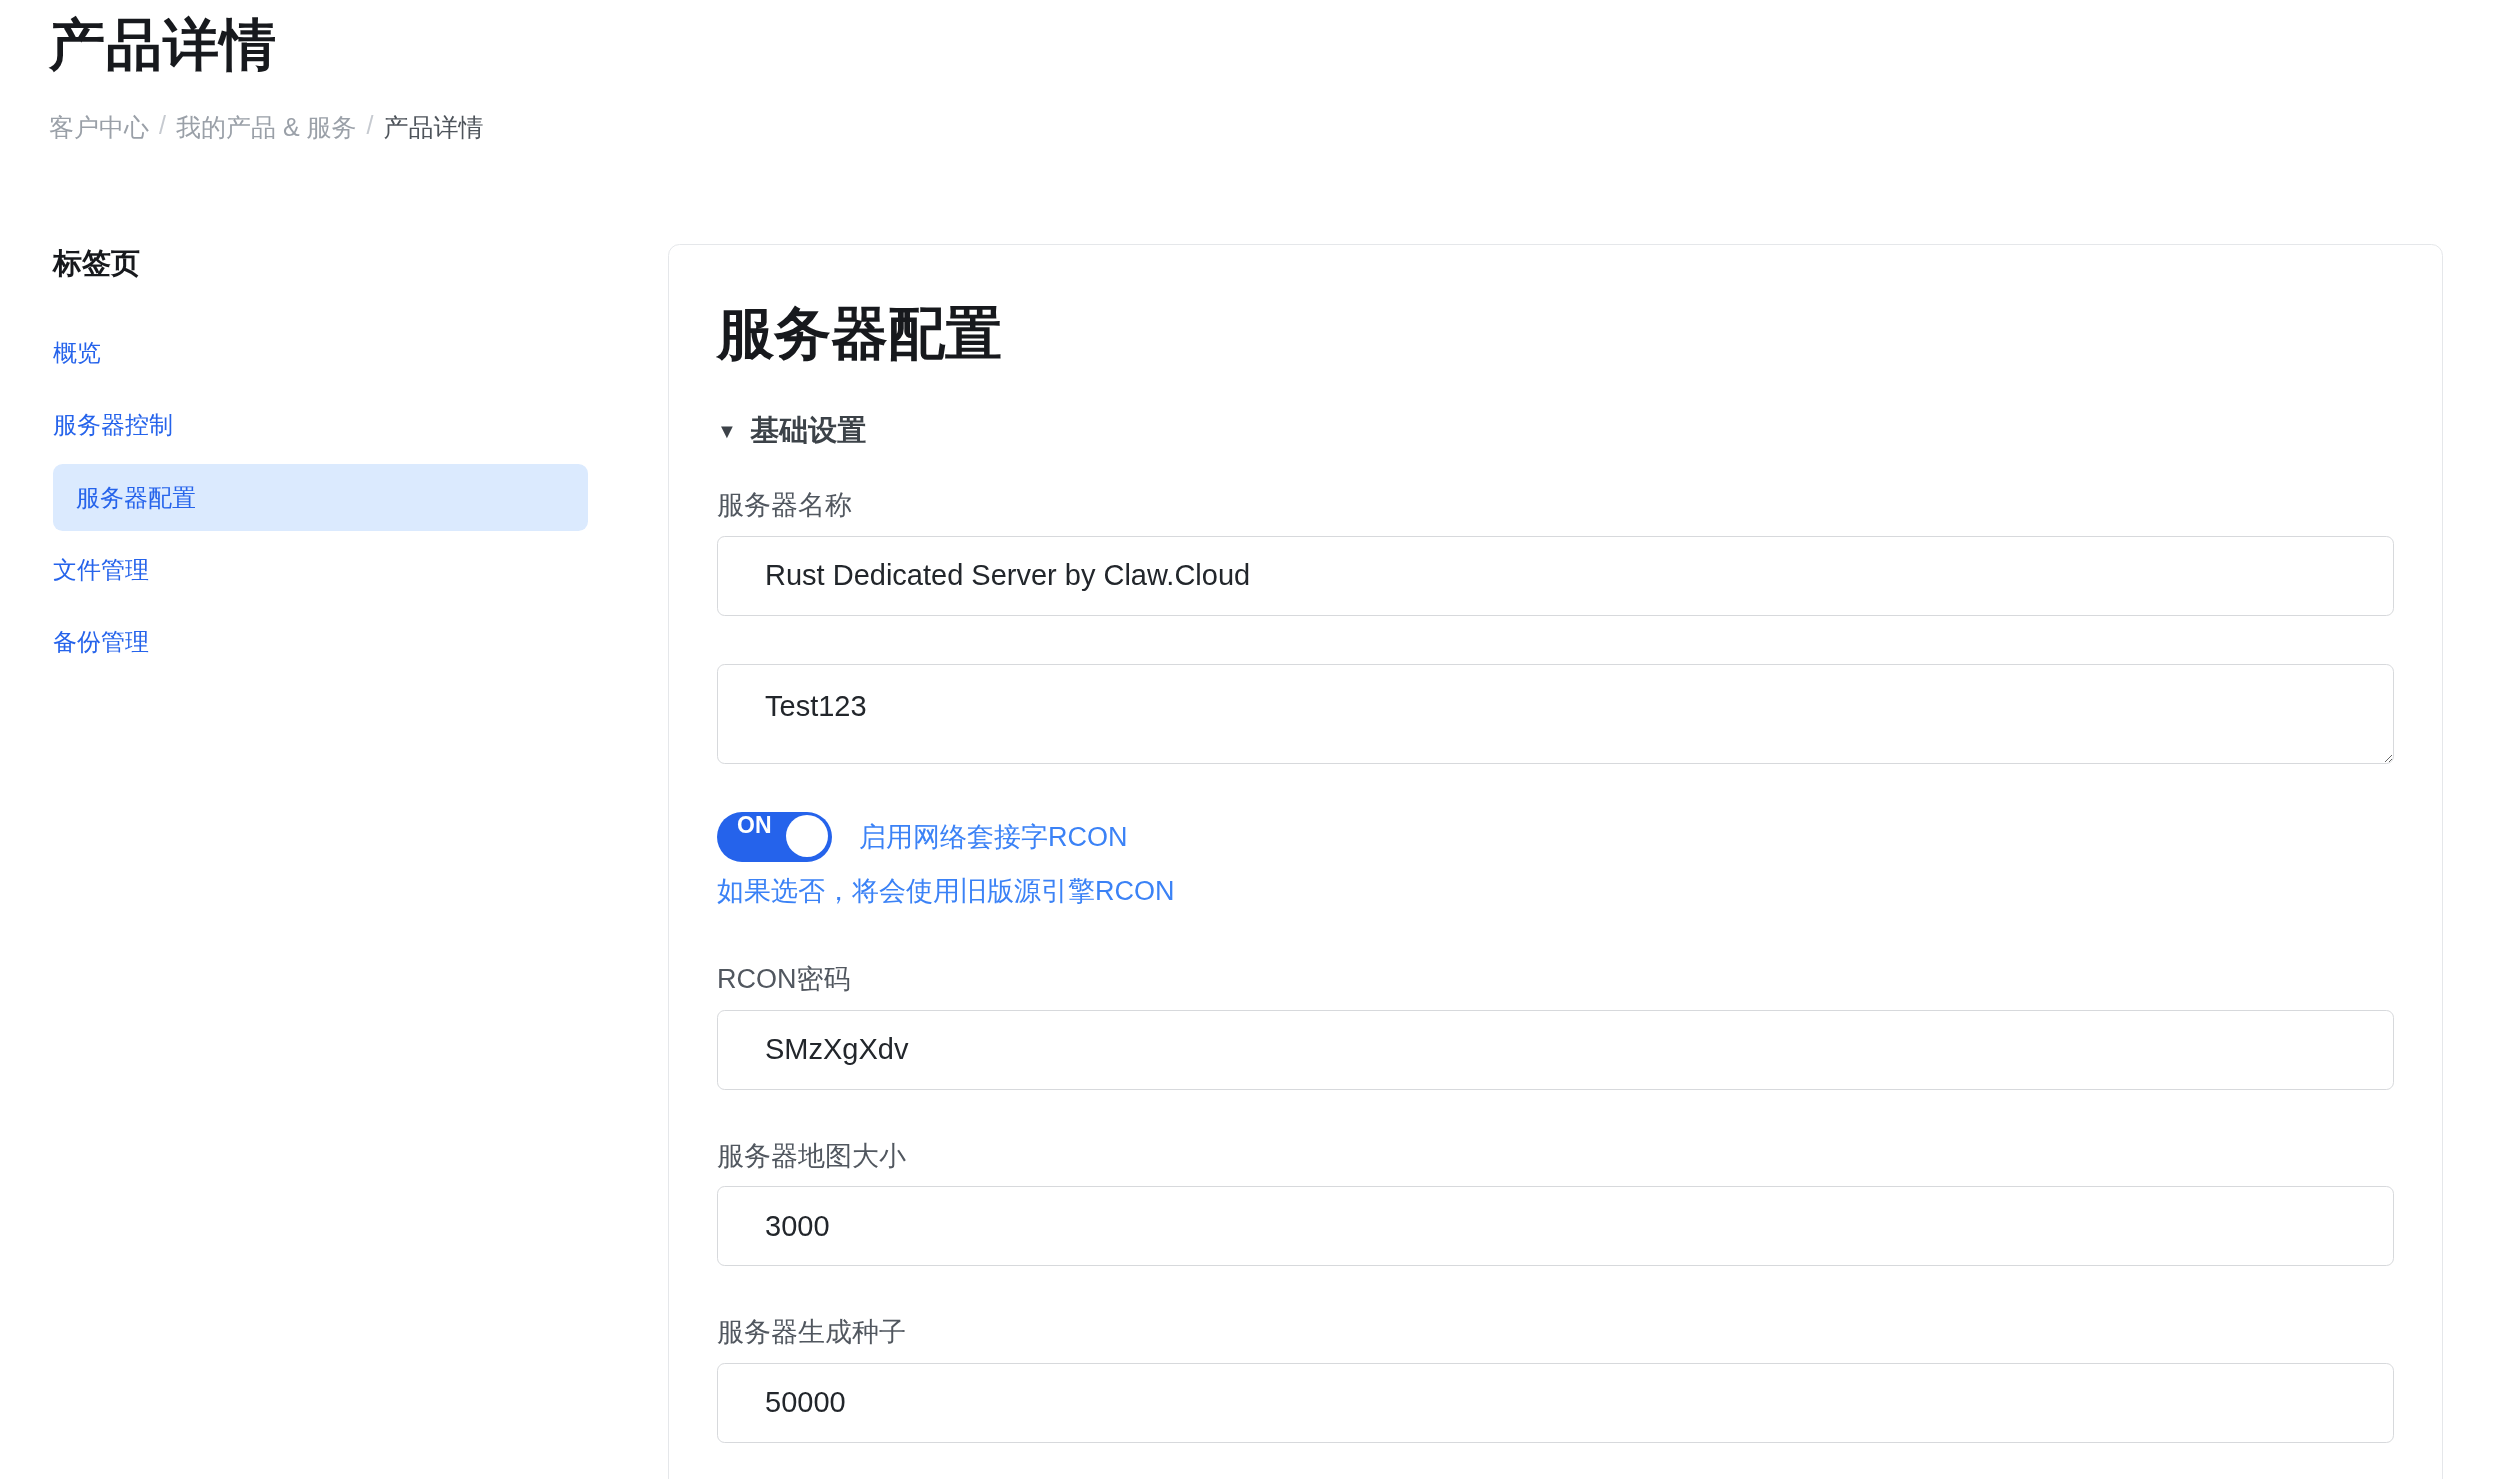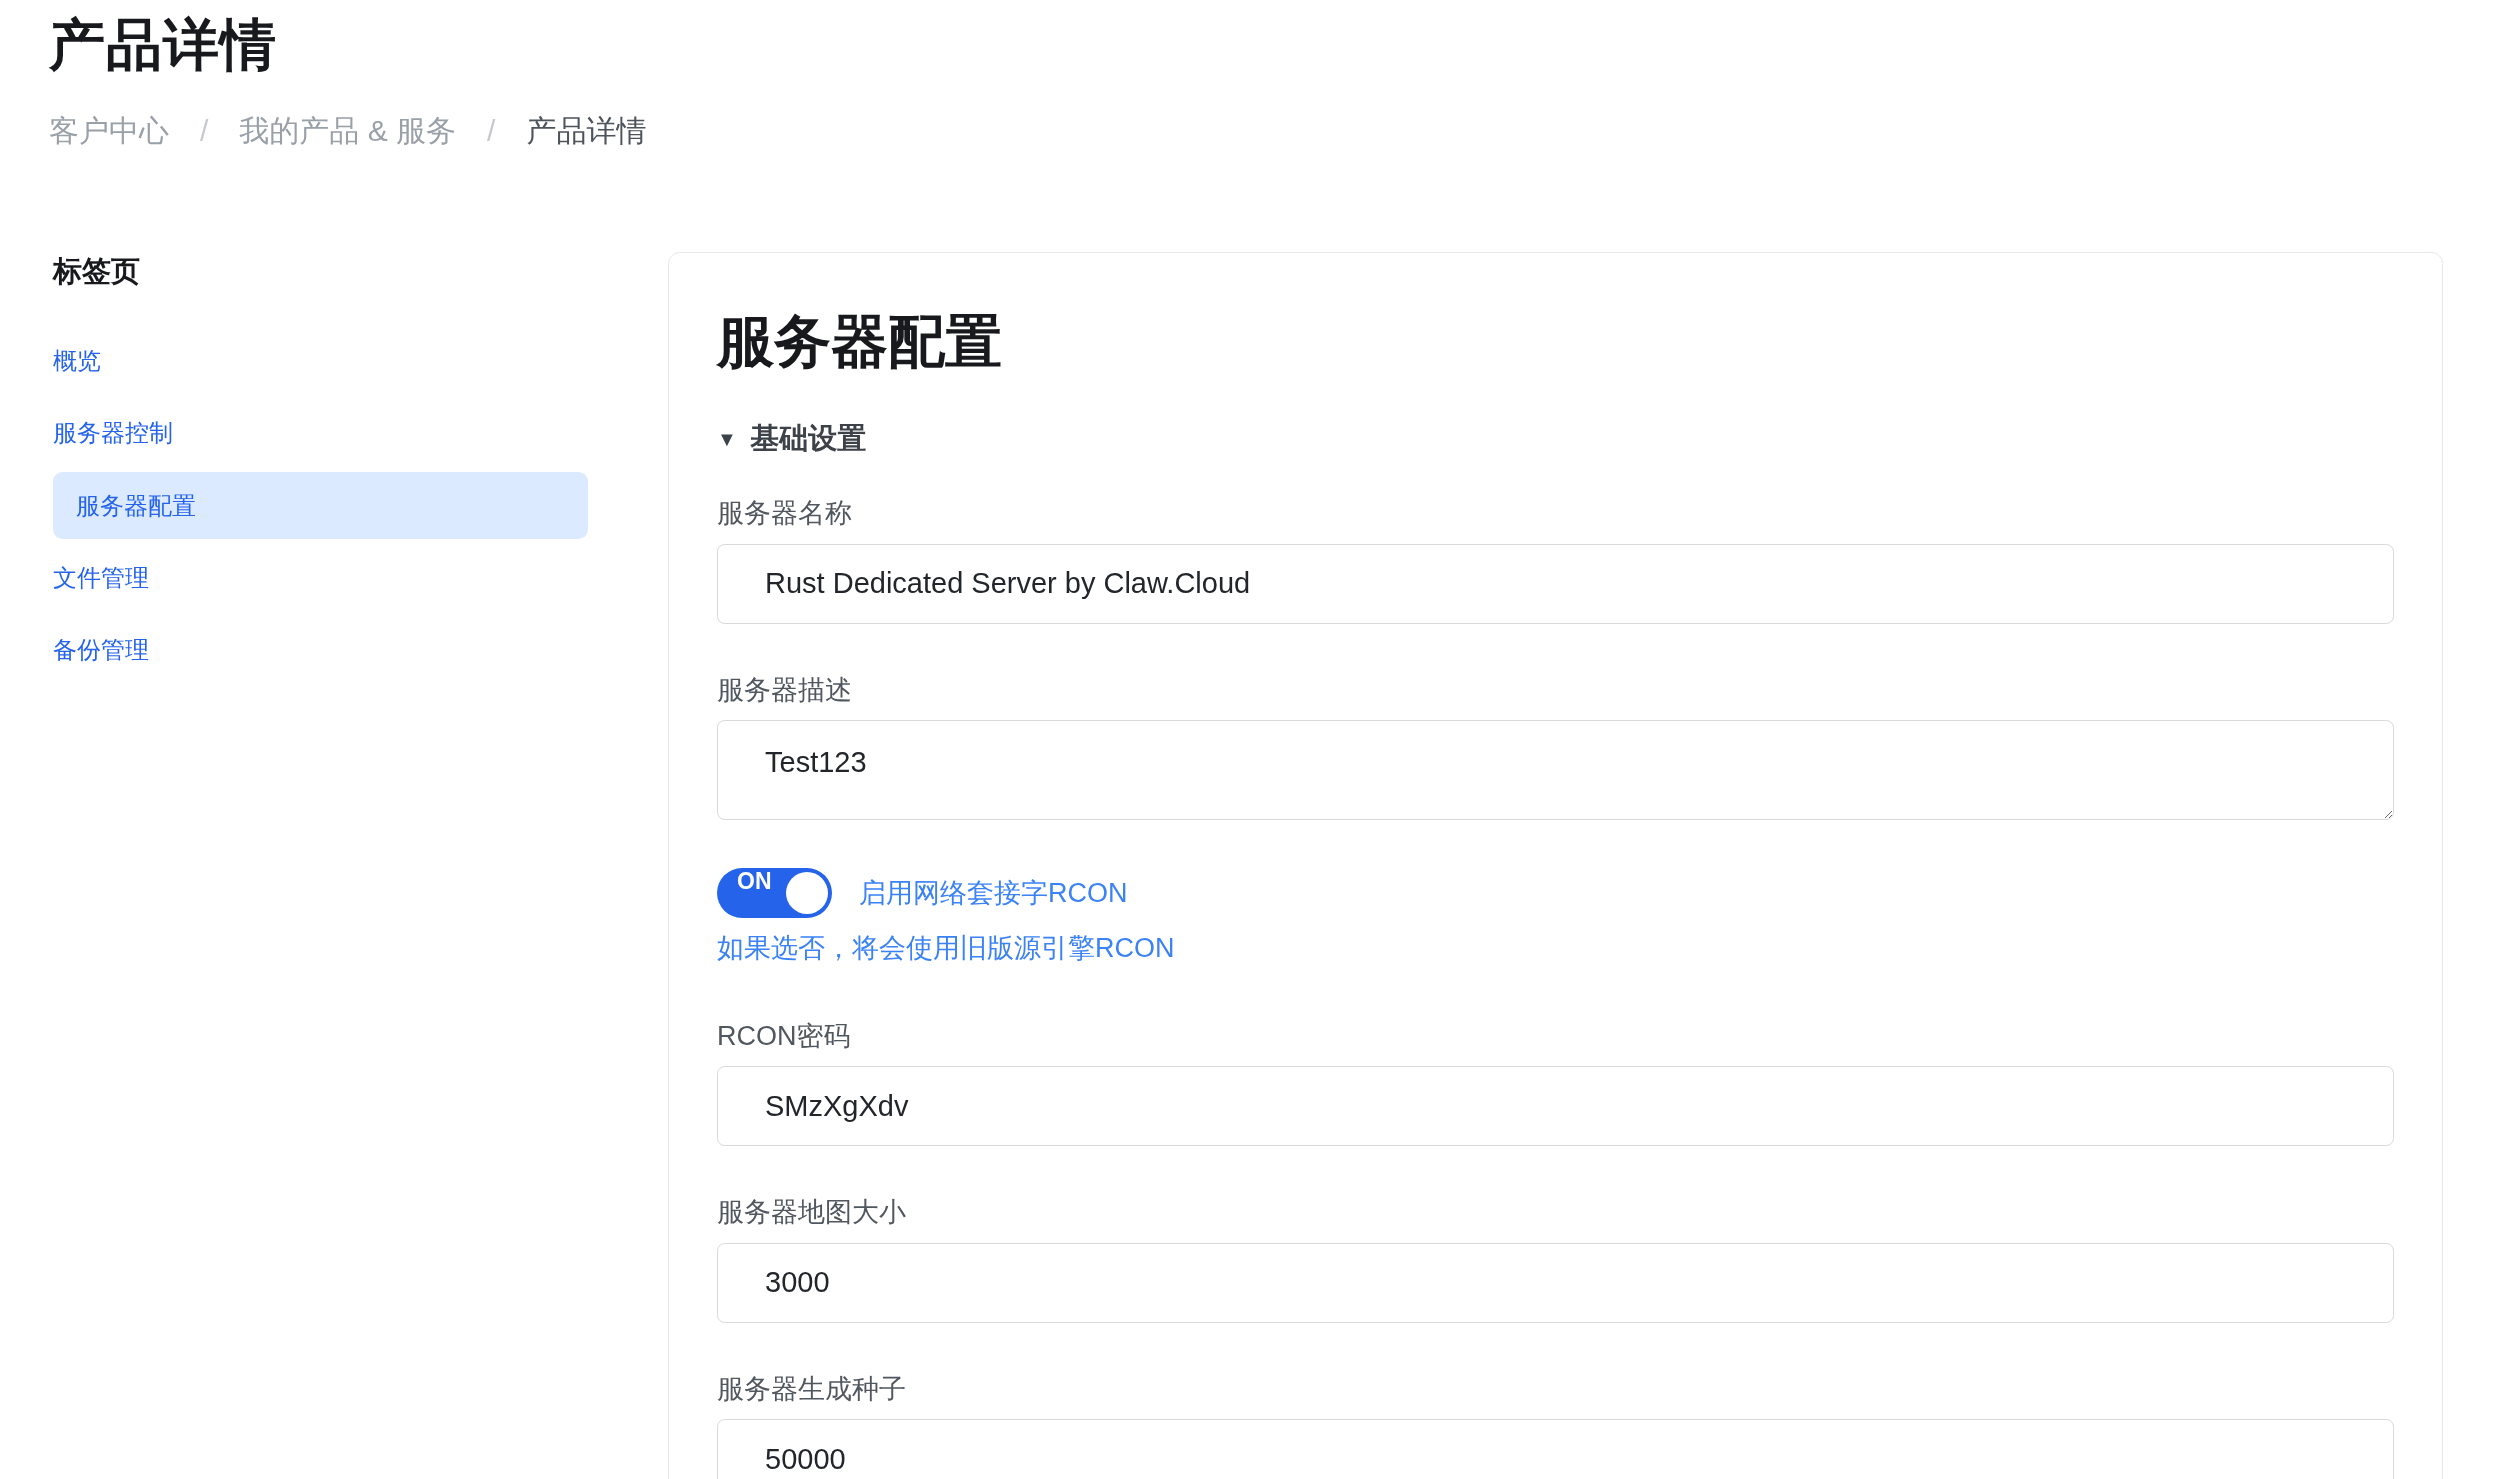--- a/index.html
+++ b/index.html
@@ -16,25 +16,25 @@
   .page-header { padding: 13.4px 0 0 49px; }
   .page-title {
     font-size: 56px;
     font-weight: 800;
     color: #17191d;
     letter-spacing: 1px;
     line-height: 1.15;
   }
   .breadcrumb {
     margin-top: 33px;
-    font-size: 30px;
+    font-size: 25px;
     color: #9aa0a8;
     display: flex;
-    align-items: center;
-    gap: 31px;
+    align-items: flex-start;
+    gap: 10px;
   }
   .breadcrumb .crumb { cursor: pointer; }
   .breadcrumb .sep { color: #c6cad0; }
   .breadcrumb .current { color: #4e545b; cursor: default; }
 
   
   .content { display: flex; margin-top: 100px; padding-left: 53px; }
 
   
   .sidebar { width: 535px; flex-shrink: 0; }
@@ -186,21 +186,20 @@
       <span class="collapse-icon">▼</span>
       <span>基础设置</span>
     </div>
 
     <div class="field">
       <div class="field-label">服务器名称</div>
       <input type="text" class="text-input" value="Rust Dedicated Server by Claw.Cloud" style="">
     </div>
 
     <div class="field">
-      <div class="field-label">服务器描述</div>
       <textarea class="text-input" style="">Test123</textarea>
     </div>
 
     <div class="toggle-row">
       <div class="toggle">
         <span class="toggle-state">ON</span>
         <span class="toggle-knob"></span>
       </div>
       <span class="toggle-text">启用网络套接字RCON</span>
     </div>

